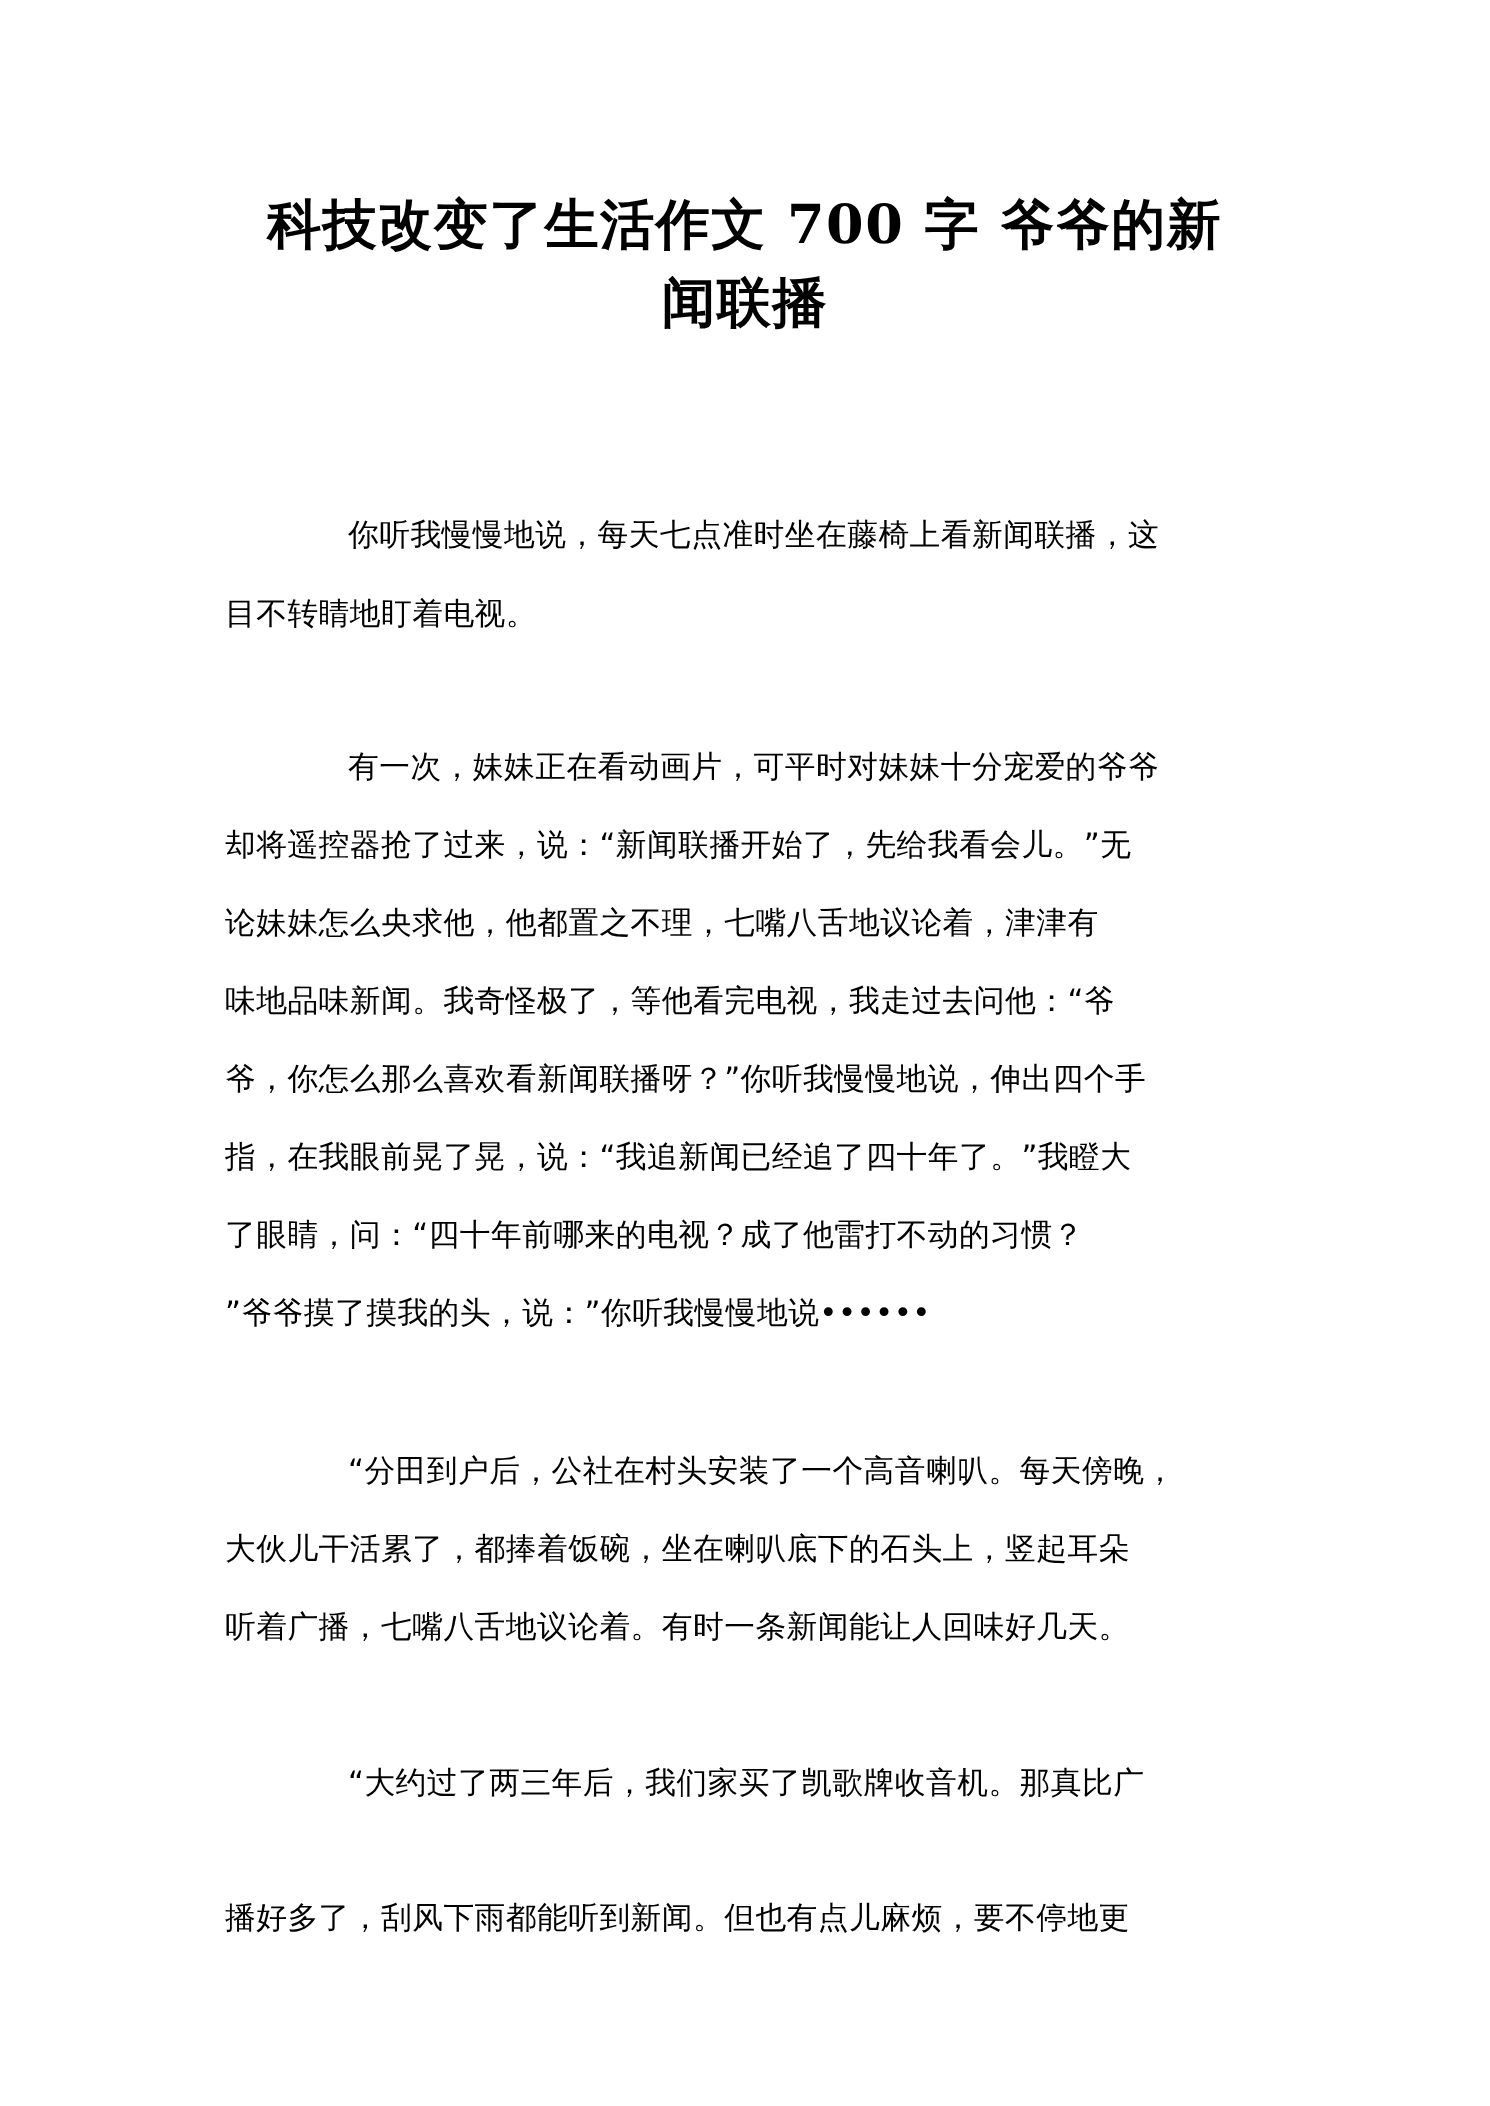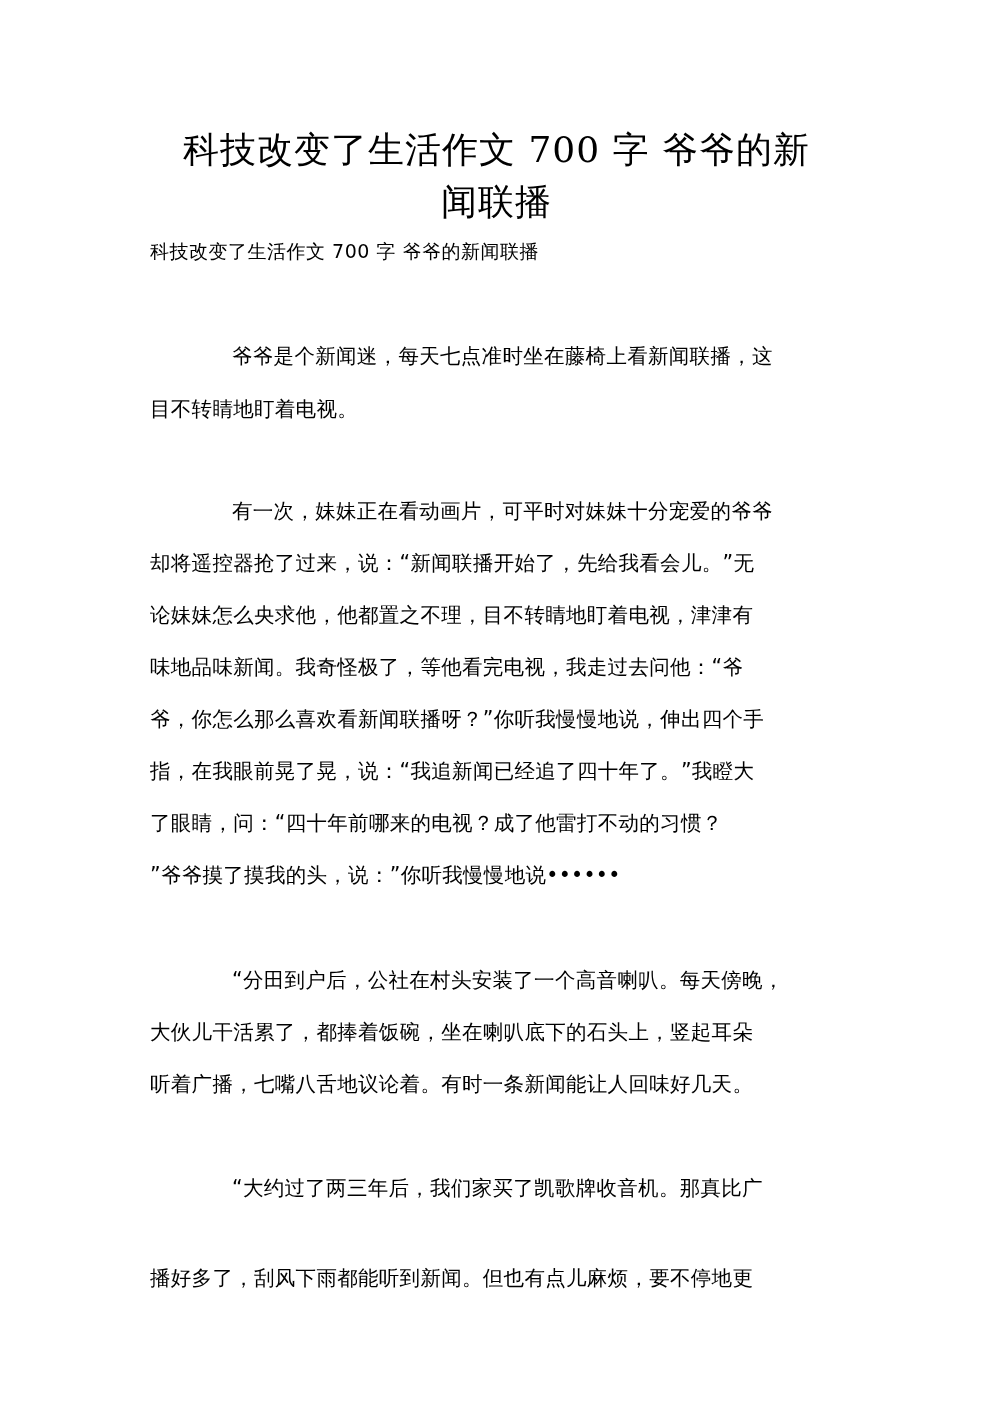--- a/index.html
+++ b/index.html
@@ -27,21 +27,21 @@
       position: absolute;
       left: 150px;
       width: 693px;
       text-align: center;
       font-family: "DejaVu Serif", "Liberation Serif", serif;
       font-size: 36px;
       line-height: 52px;
       letter-spacing: 1px;
       top: 124px;
       margin: 0;
-      font-weight: normal;
+      font-weight: bold;
     }
     .subtitle {
       position: absolute;
       left: 150px;
       top: 237px;
       font-size: 19px;
       line-height: 28px;
       white-space: nowrap;
       letter-spacing: 0.5px;
     }
@@ -58,31 +58,30 @@
 </head>
 <body>
 
 <div class="page">
 
   <h1 class="title">
     <span>科技改变了生活作文 700 字  爷爷的新</span><br>
     <span>闻联播</span>
   </h1>
 
-  <div class="subtitle">科技改变了生活作文 700 字  爷爷的新闻联播</div>
 
   <div>
-    <div class="line indent" style="top:342px">爷爷是个新闻迷，每天七点准时坐在藤椅上看新闻联播，这</div>
+    <div class="line indent" style="top:342px">你听我慢慢地说，每天七点准时坐在藤椅上看新闻联播，这</div>
     <div class="line" style="top:395px">目不转睛地盯着电视。</div>
   </div>
 
   <div>
     <div class="line indent" style="top:497px">有一次，妹妹正在看动画片，可平时对妹妹十分宠爱的爷爷</div>
     <div class="line" style="top:549px">却将遥控器抢了过来，说：“新闻联播开始了，先给我看会儿。”无</div>
-    <div class="line" style="top:601px">论妹妹怎么央求他，他都置之不理，目不转睛地盯着电视，津津有</div>
+    <div class="line" style="top:601px">论妹妹怎么央求他，他都置之不理，七嘴八舌地议论着，津津有</div>
     <div class="line" style="top:653px">味地品味新闻。我奇怪极了，等他看完电视，我走过去问他：“爷</div>
     <div class="line" style="top:705px">爷，你怎么那么喜欢看新闻联播呀？”你听我慢慢地说，伸出四个手</div>
     <div class="line" style="top:757px">指，在我眼前晃了晃，说：“我追新闻已经追了四十年了。”我瞪大</div>
     <div class="line" style="top:809px">了眼睛，问：“四十年前哪来的电视？成了他雷打不动的习惯？</div>
     <div class="line" style="top:861px">”爷爷摸了摸我的头，说：”你听我慢慢地说••••••</div>
   </div>
 
   <div>
     <div class="line indent" style="top:966px">“分田到户后，公社在村头安装了一个高音喇叭。每天傍晚，</div>
     <div class="line" style="top:1018px">大伙儿干活累了，都捧着饭碗，坐在喇叭底下的石头上，竖起耳朵</div>

